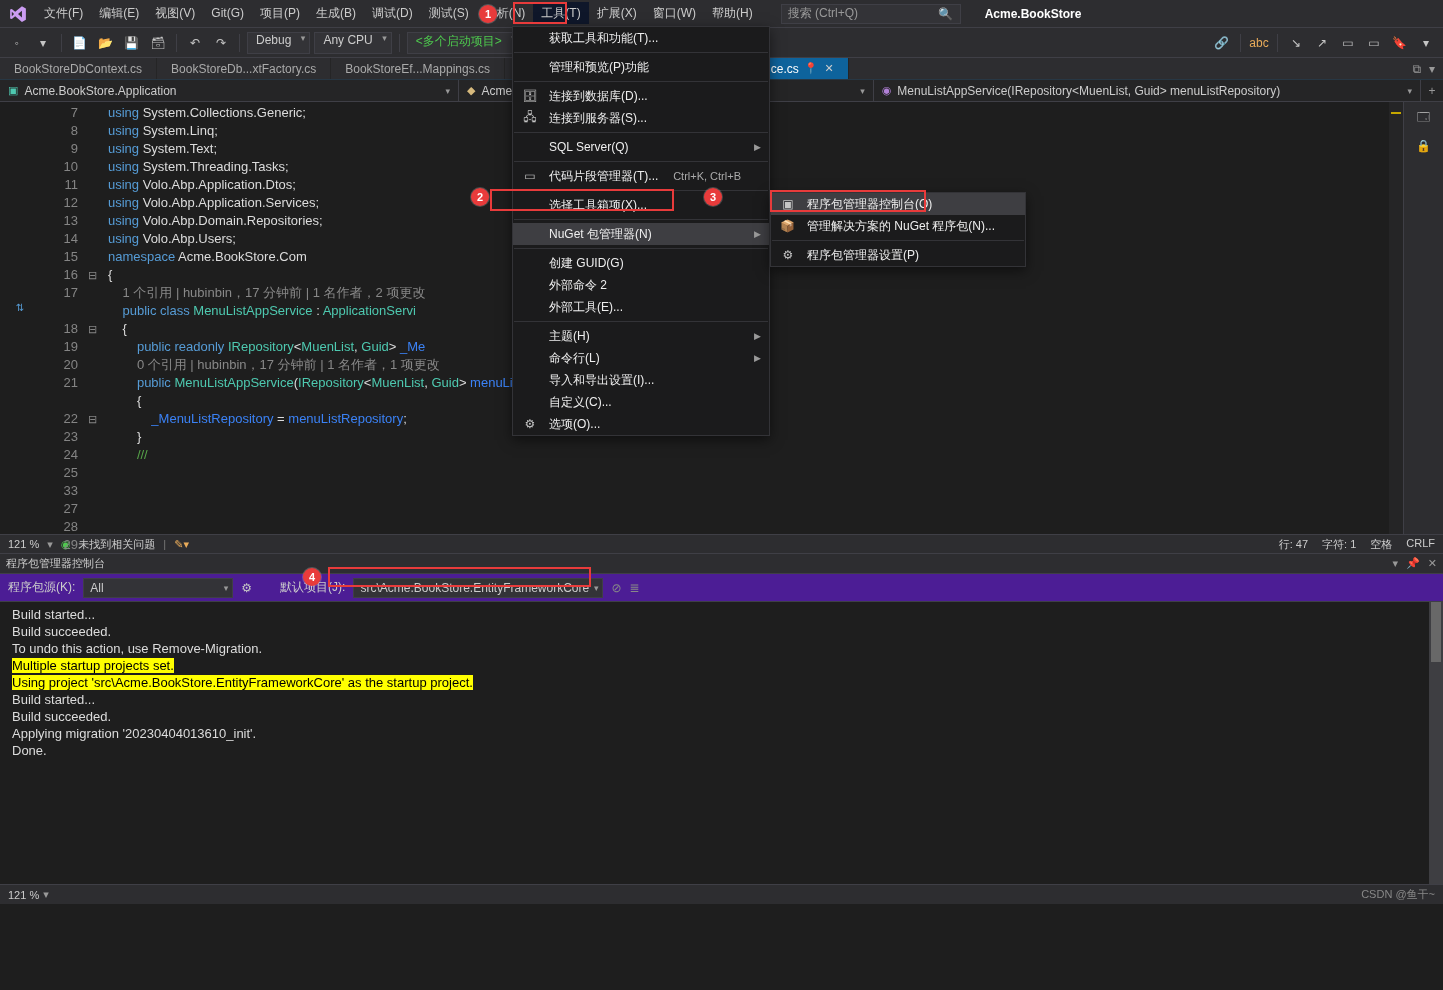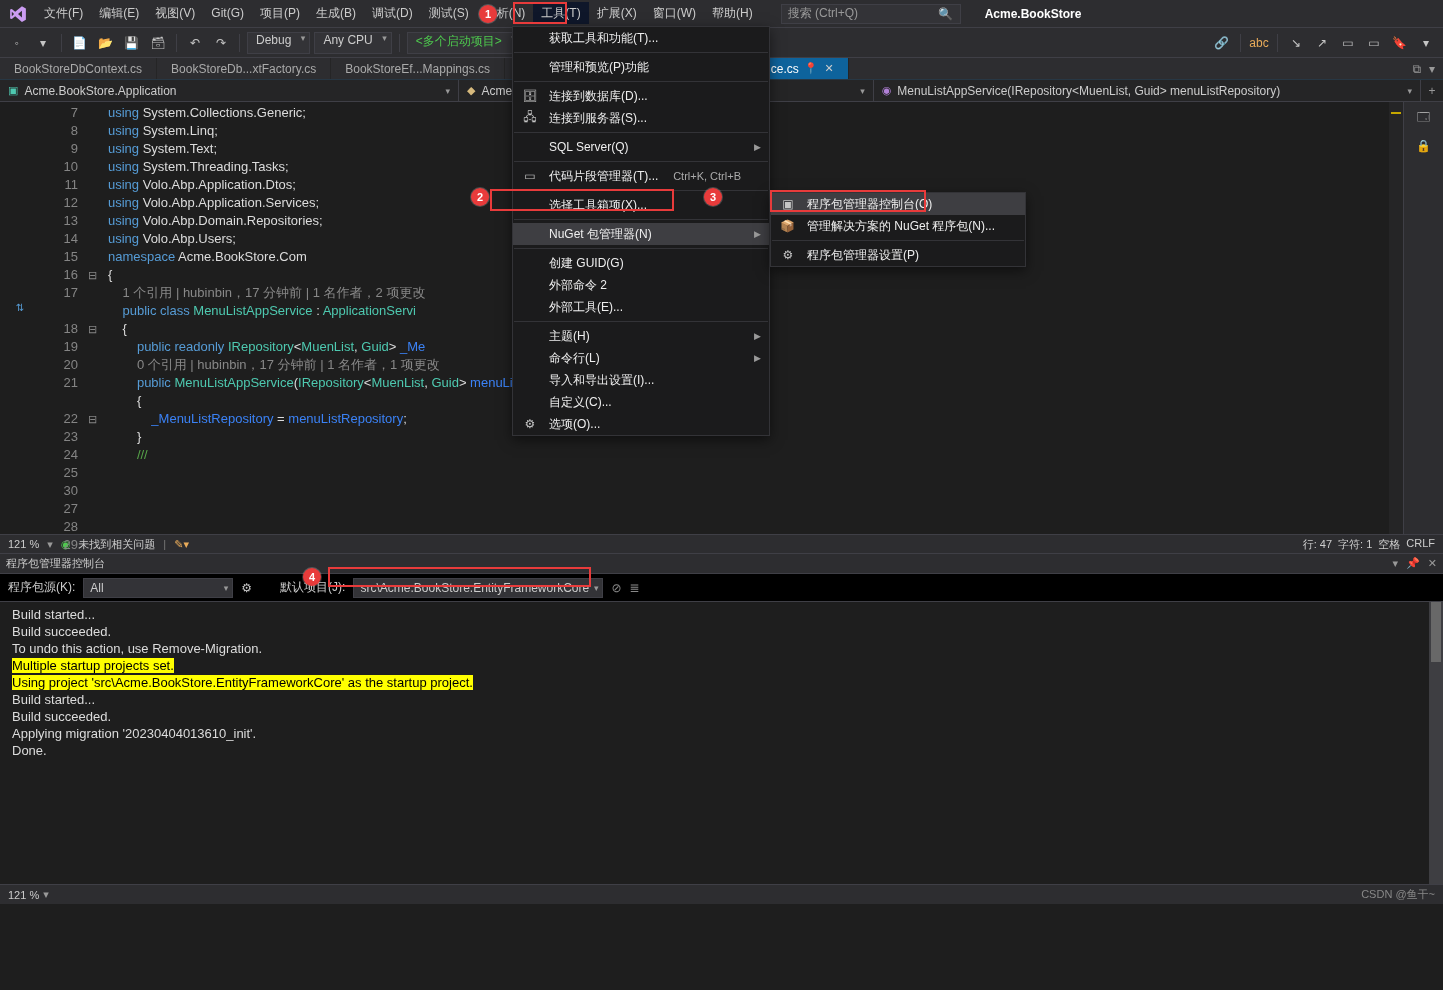--- a/index.html
+++ b/index.html
@@ -48,28 +48,28 @@
   .local { color: #3b82f6; }
 
   .right-rail { width: 40px; background: #2d2d30; display: flex; flex-direction: column; align-items: center; gap: 10px; padding-top: 6px; color: #c5c5c5; border-left: 1px solid #3f3f46; }
   .scroll-overview { position: absolute; right: 40px; top: 0; bottom: 0; width: 14px; background: #252526; }
   .scroll-overview .mark { position:absolute; left:2px; right:2px; height:2px; background:#c5a700; }
 
   
   .editor-status { height: 20px; background: #2d2d30; border-top: 1px solid #3f3f46; border-bottom: 1px solid #3f3f46; display: flex; align-items: center; padding: 0 8px; gap: 12px; font-size: 11px; color: #ccc; }
   .editor-status .left { display: flex; align-items: center; gap: 8px; }
   .bullet-ok { color: #4ec94e; }
-  .editor-status .right { margin-left: auto; display: flex; gap: 6px; }
+  .editor-status .right { margin-left: auto; display: flex; gap: 14px; }
 
   
   .panel-title { height: 20px; background: #2d2d30; border-bottom: 1px solid #3f3f46; display: flex; align-items: center; padding: 0 6px; font-size: 11px; color: #ccc; }
   .panel-title .pin { margin-left: auto; display: flex; gap: 8px; color: #999; }
 
   
-  .panel-toolbar { height: 28px; background: #000000; border-bottom: 1px solid #3f3f46; display: flex; align-items: center; padding: 0 8px; gap: 8px; font-size: 12px; }
+  .panel-toolbar { height: 28px; background: #4c1d95; border-bottom: 1px solid #3f3f46; display: flex; align-items: center; padding: 0 8px; gap: 8px; font-size: 12px; }
   .src-combo { width: 150px; height: 20px; background: #333337; border: 1px solid #3f3f46; padding: 0 6px; display: flex; align-items: center; position: relative; }
   .src-combo::after { content: "▾"; position: absolute; right: 4px; color: #999; font-size: 9px; }
   .proj-combo { width: 250px; height: 20px; background: #333337; padding: 0 6px; display: flex; align-items: center; position: relative; }
 
   
   .console { height: 282px; background: #1e1e1e; font-family: Consolas, monospace; font-size: 13px; line-height: 17px; padding: 4px 12px; color: #dcdcdc; overflow: hidden; position: relative; }
   .console .hl { background: #ffff00; color: #000; }
   .console-scroll { position: absolute; right: 0; top: 0; bottom: 0; width: 14px; background: #3e3e42; }
   .console-scroll .thumb { position: absolute; left: 2px; right: 2px; top: 0; height: 60px; background: #686868; }
 
@@ -205,21 +205,21 @@
       <div>&nbsp;</div>
       <div>18</div>
       <div>19</div>
       <div>20</div>
       <div>21</div>
       <div>&nbsp;</div>
       <div>22</div>
       <div>23</div>
       <div>24</div>
       <div>25</div>
-      <div>30</div>
+      <div>33</div>
       <div>27</div>
       <div>28</div>
       <div>29</div>
     </div>
   <div class="fold" id="fold-holder">
       <div>&nbsp;</div>
       <div>&nbsp;</div>
       <div>&nbsp;</div>
       <div>&nbsp;</div>
       <div>&nbsp;</div>

